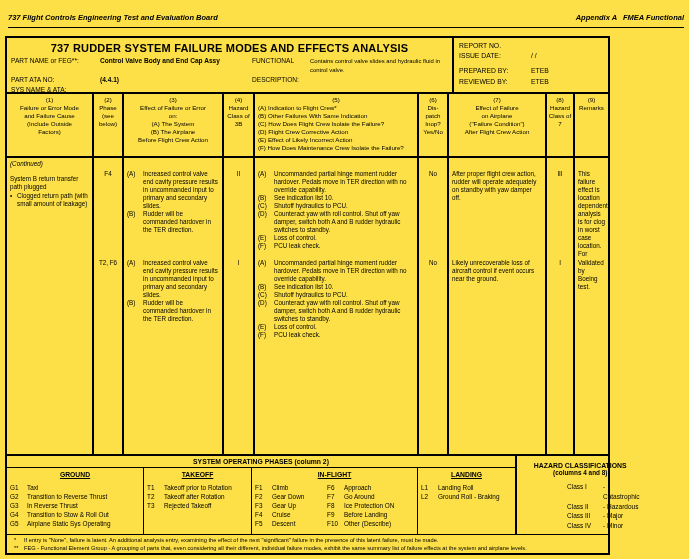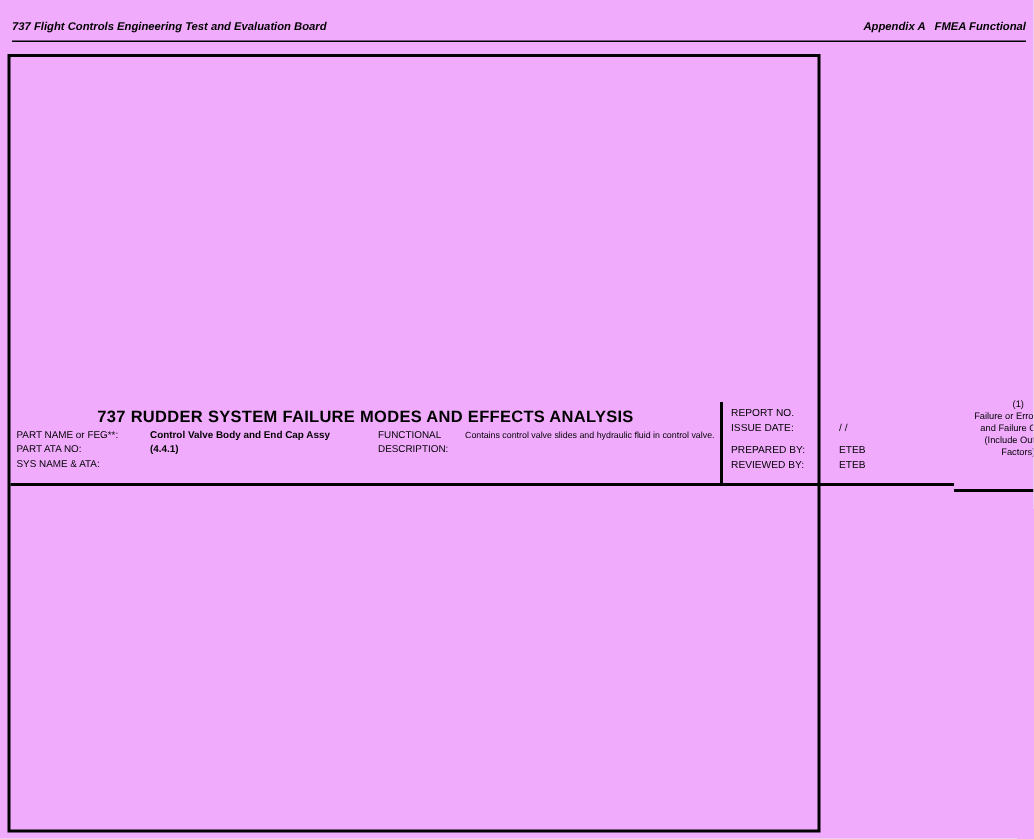--- a/index.html
+++ b/index.html
@@ -1,31 +1,31 @@
 <!DOCTYPE html>
 <html><head>
 <meta charset="utf-8">
 <style>
   * { box-sizing: border-box; margin: 0; padding: 0; }
   html,body { background:#e8e8e8; }
   .page {
-    position: relative; width: 689px; height: 559px; background: #f0abfc; color:#000;
+    position: relative; width: 689px; height: 559px; background: #fde047; color:#000;
     font-family: "Liberation Sans", "DejaVu Sans", sans-serif; overflow: hidden;
   }
   
   .doc-header {
     position: absolute; top: 13px; left: 8px; right: 5px;
     display: flex; justify-content: space-between;
     font-size: 7.5px; font-style: italic; font-weight: 600;
     border-bottom: 1.5px solid #000; padding-bottom: 5px; white-space: pre;
   }
   
   .outer {
-    position: absolute; left: 5px; top: 36px; width: 542px; height: 519px;
-    border: 2px solid #000; display: flex; flex-direction: row; align-items: center;
+    position: absolute; left: 5px; top: 36px; width: 605px; height: 519px;
+    border: 2px solid #000; display: flex; flex-direction: column;
   }
   
   .title-block { height: 56px; flex: none; border-bottom: 2px solid #000; display: flex; }
   .tb-left { flex: 1; padding: 1px 4px 0 4px; min-width: 0; }
   .tb-title { text-align: center; font-weight: bold; font-size: 11px; margin-top: 3px; letter-spacing: .2px; }
   .tb-fields {
     display: grid; grid-template-columns: 87px 150px 56px 1fr;
     column-gap: 2px; font-size: 6.6px; line-height: 1.5; margin-top: 2px;
   }
   .tb-fields .b { font-weight: bold; }

